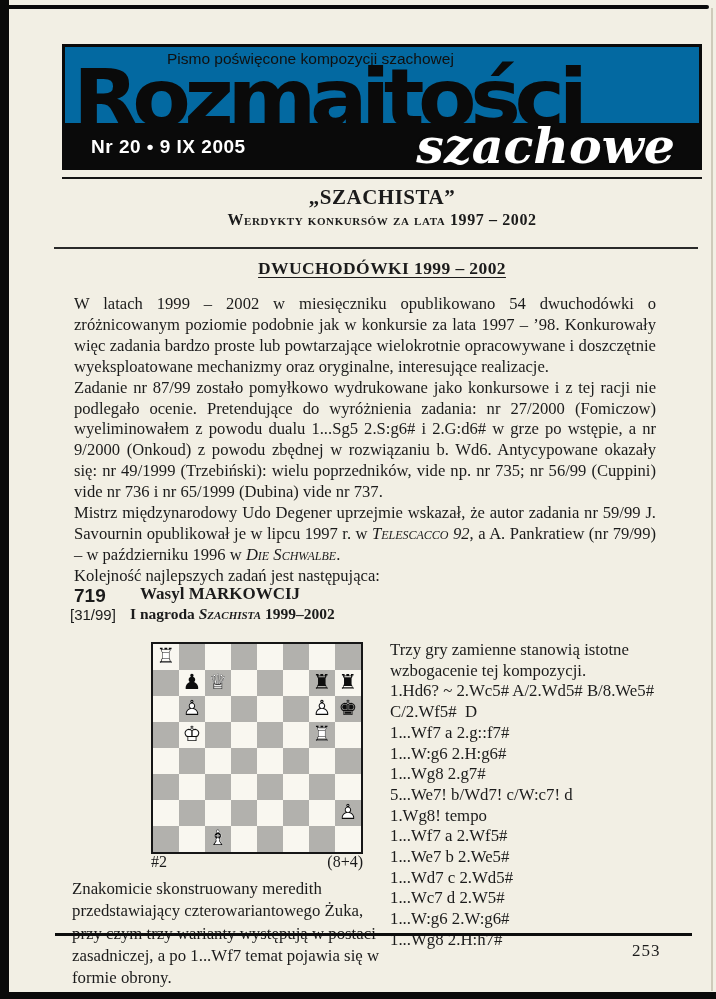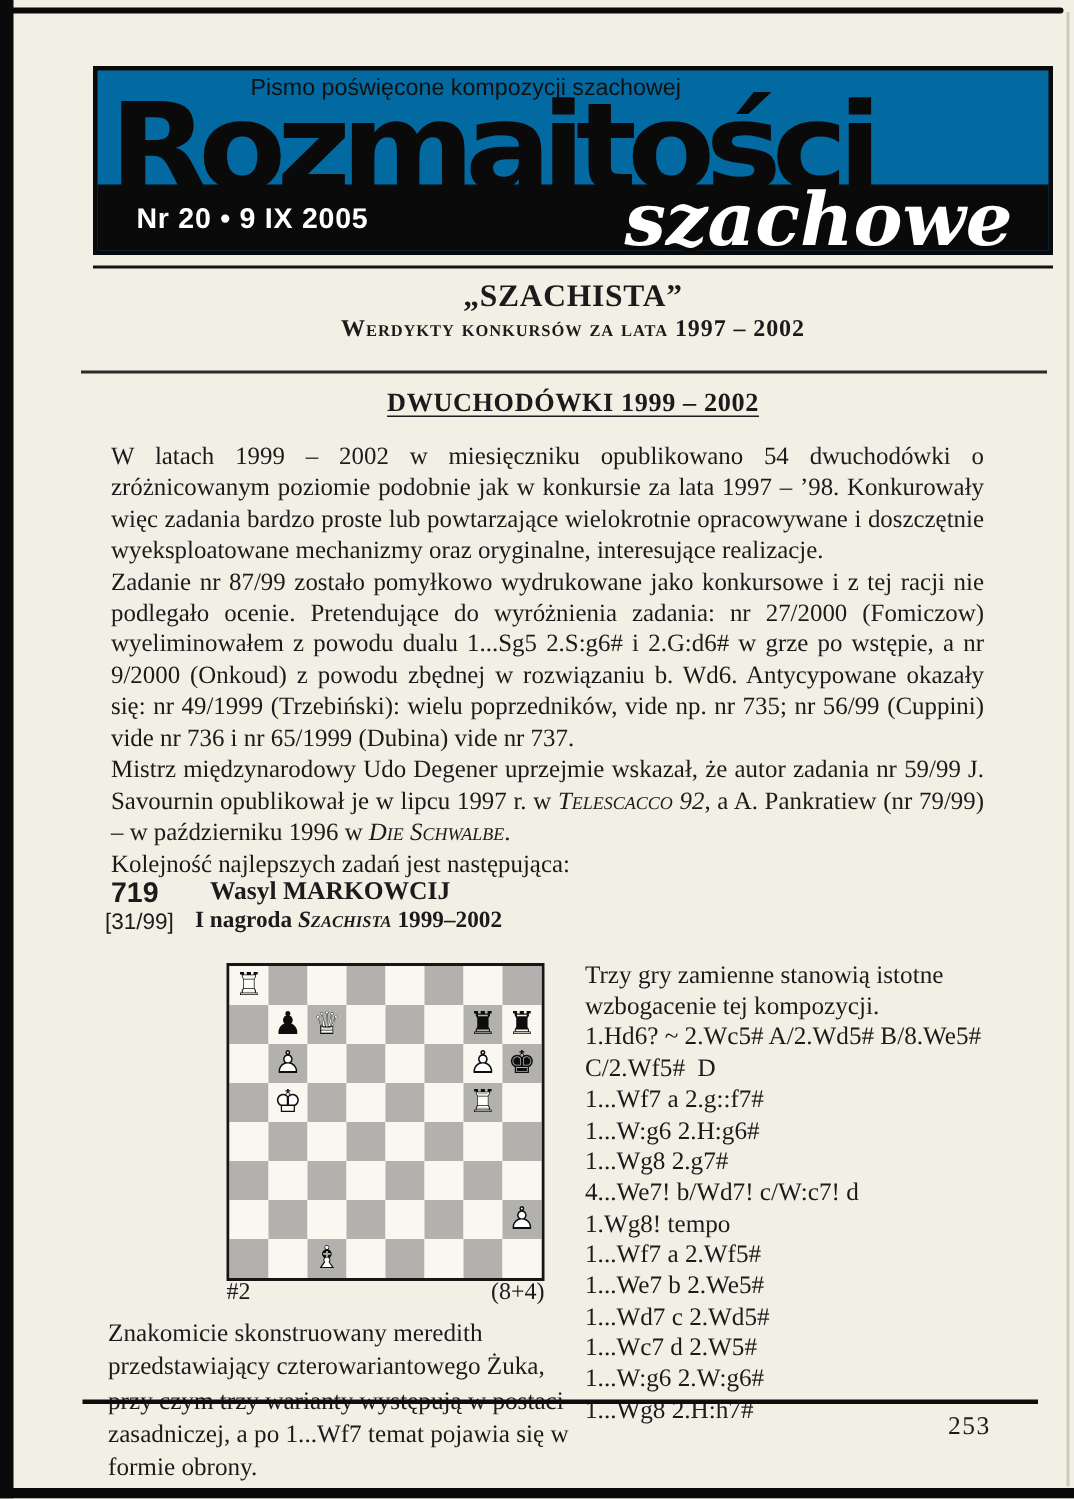--- a/index.html
+++ b/index.html
@@ -284,21 +284,21 @@
 <div class="prob-commentary">Znakomicie skonstruowany meredith przedstawiający czterowariantowego Żuka, przy czym trzy warianty występują w postaci zasadniczej, a po 1...Wf7 temat pojawia się w formie obrony.</div>
 
 <div class="solution">
     <div>Trzy gry zamienne stanowią istotne</div>
     <div>wzbogacenie tej kompozycji.</div>
     <div>1.Hd6? ~ 2.Wc5# A/2.Wd5# B/8.We5#</div>
     <div>C/2.Wf5#  D</div>
     <div>1...Wf7 a 2.g::f7#</div>
     <div>1...W:g6 2.H:g6#</div>
     <div>1...Wg8 2.g7#</div>
-    <div>4...We7! b/Wd7! c/W:c7! d</div>
+    <div>5...We7! b/Wd7! c/W:c7! d</div>
     <div>1.Wg8! tempo</div>
     <div>1...Wf7 a 2.Wf5#</div>
     <div>1...We7 b 2.We5#</div>
     <div>1...Wd7 c 2.Wd5#</div>
     <div>1...Wc7 d 2.W5#</div>
     <div>1...W:g6 2.W:g6#</div>
     <div>1...Wg8 2.H:h7#</div>
   </div>
 
 <div class="rule-footer"></div>

